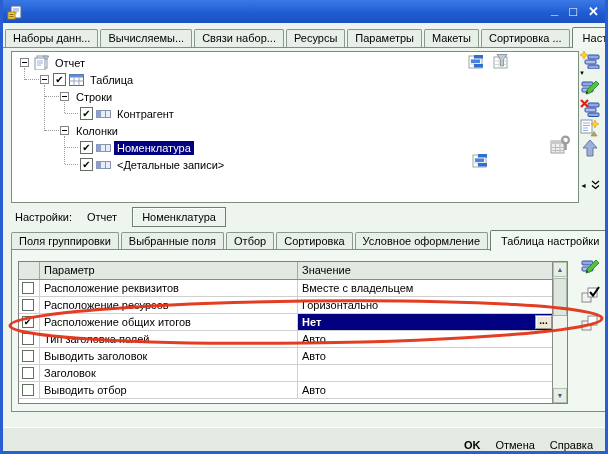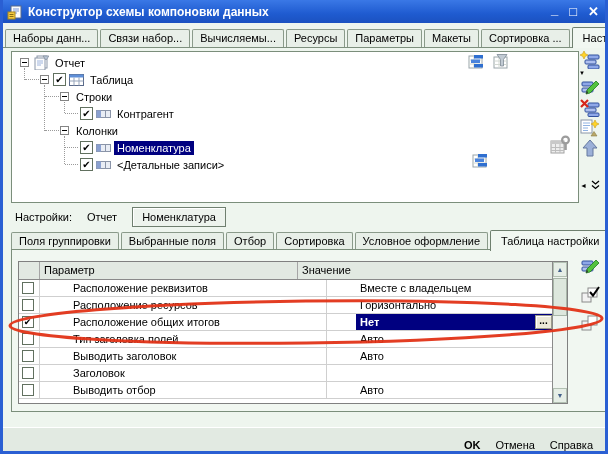--- a/index.html
+++ b/index.html
@@ -88,21 +88,21 @@
   
   .settings-panel {
     position: absolute; left: 8px; top: 249px; width: 604px; height: 163px;
     border: 1px solid #7b8e7b; background: #f1f7f1;
   }
   .ptable {
     position: absolute; left: 6px; top: 11px; width: 550px; height: 143px;
     background: #fff; border: 1px solid #808080;
   }
   .pheader { display: flex; height: 18px; background: #e2e9e2; border-bottom: 1px solid #8a8a8a; font-size: 11px; }
-  .prow { display: flex; height: 17px; border-bottom: 1px solid #cfcfcf; align-items: stretch; background: #fff; gap: 29px; }
+  .prow { display: flex; height: 17px; border-bottom: 1px solid #cfcfcf; align-items: stretch; background: #fff; }
   .c-cb { width: 21px; border-right: 1px solid #cfcfcf; display: flex; align-items: center; justify-content: center; flex: 0 0 auto; }
   .pheader .c-cb { border-right: 1px solid #a5a5a5; }
   .c-param { width: 258px; border-right: 1px solid #cfcfcf; padding: 2px 4px; white-space: nowrap; overflow: hidden; flex: 0 0 auto; }
   .pheader .c-param { border-right: 1px solid #a5a5a5; }
   .c-value { flex: 1 1 auto; padding: 2px 4px; white-space: nowrap; overflow: hidden; margin-right: 15px; }
   .cb.small { width: 12px; height: 12px; font-size: 9px; }
   .value-selected {
     background: #000080; color: #fff; display: flex; align-items: center;
     padding: 0 0 0 4px; position: relative; font-weight: bold;
   }
@@ -136,32 +136,31 @@
 
 <div class="window">
 
   <div class="titlebar">
     <svg width="16" height="16" viewBox="0 0 16 16">
       <rect x="4" y="2" width="10" height="12" fill="#fdfdfd" stroke="#5a6a8a"></rect>
       <path d="M6 5h6M6 7h6M6 9h4" stroke="#7a95d8" stroke-width="1"></path>
       <rect x="1" y="8" width="7" height="7" fill="#f3c940" stroke="#a8861f"></rect>
       <path d="M2.5 10.5l4 0M2.5 12.5l4 0" stroke="#8a6d14" stroke-width="1"></path>
     </svg>
-    <span>Конструктор схемы компоновки данных</span>
     <span class="controls">
       <span class="ctl ctl-min">_</span>
       <span class="ctl">□</span>
       <span class="ctl">✕</span>
     </span>
   </div>
 
   <div class="tabstrip maintabs">
     <span class="tab">Наборы данн...</span>
+    <span class="tab">Вычисляемы...</span>
     <span class="tab">Связи набор...</span>
-    <span class="tab">Вычисляемы...</span>
     <span class="tab">Ресурсы</span>
     <span class="tab">Параметры</span>
     <span class="tab">Макеты</span>
     <span class="tab">Сортировка ...</span>
     <span class="tab active">Настройки</span>
   </div>
 
   <div class="tree-panel">
     <div style="padding-top:2px;">
       <div class="trow" style="padding-left:8px">

